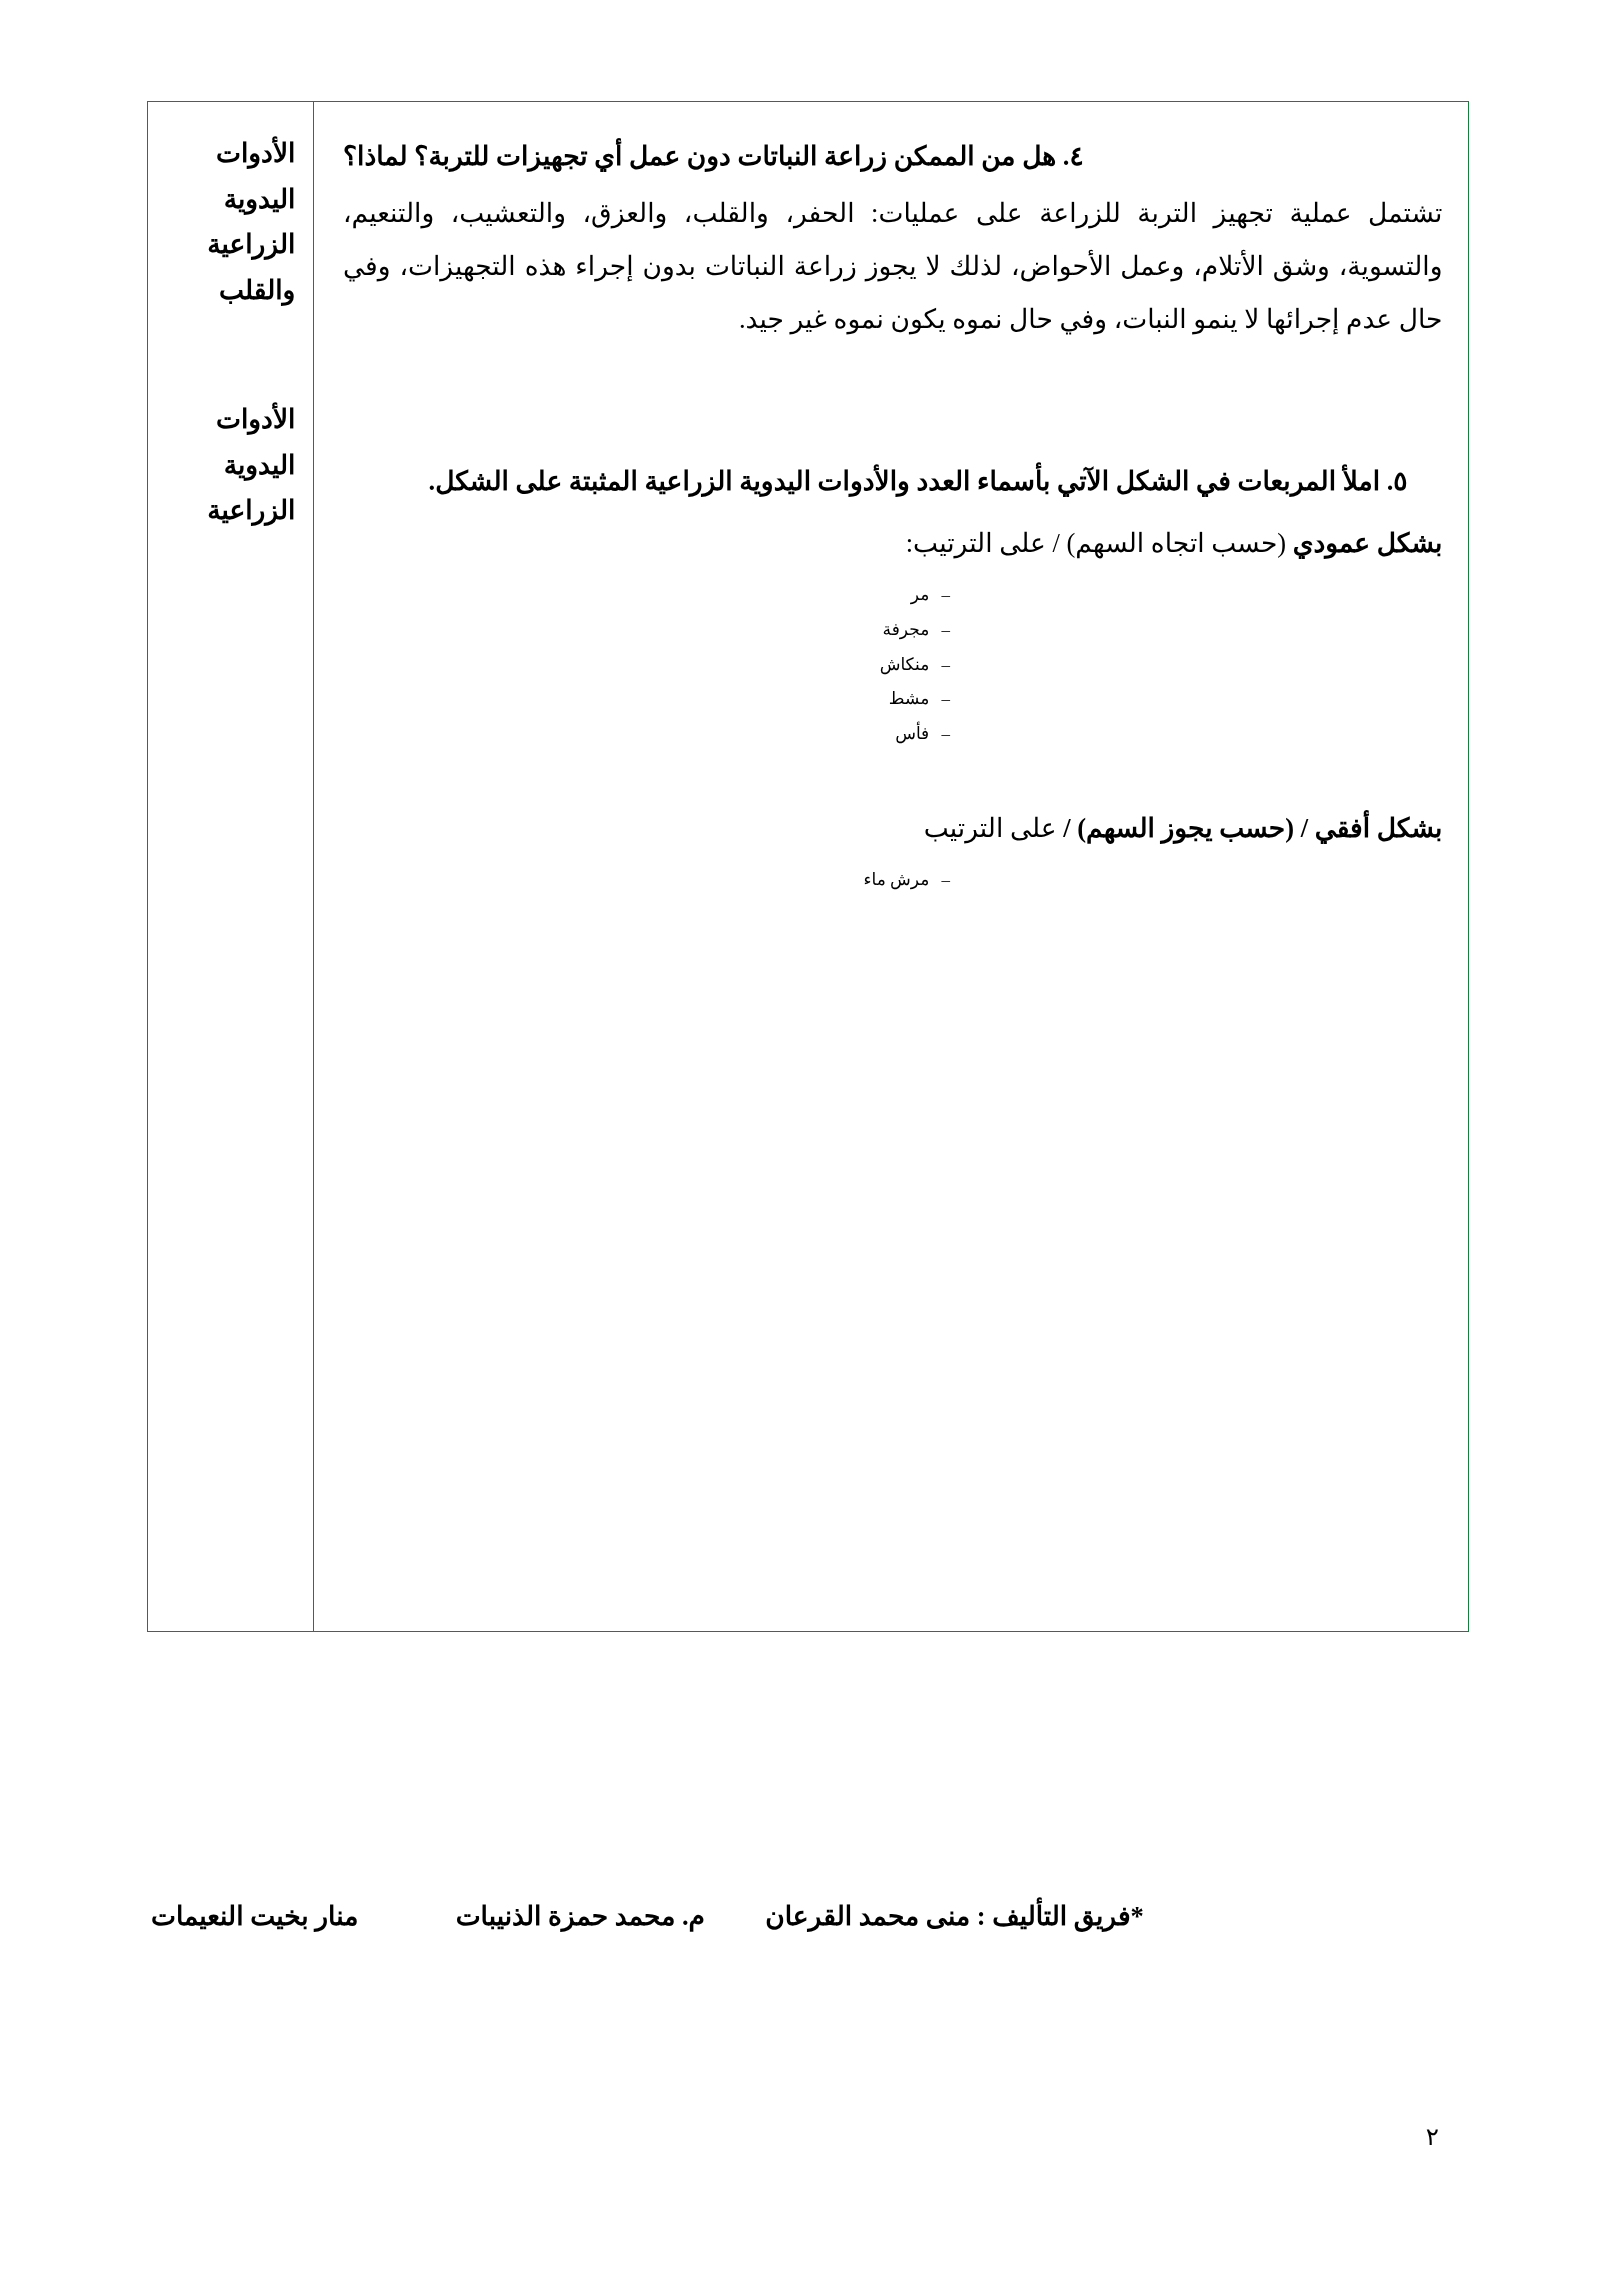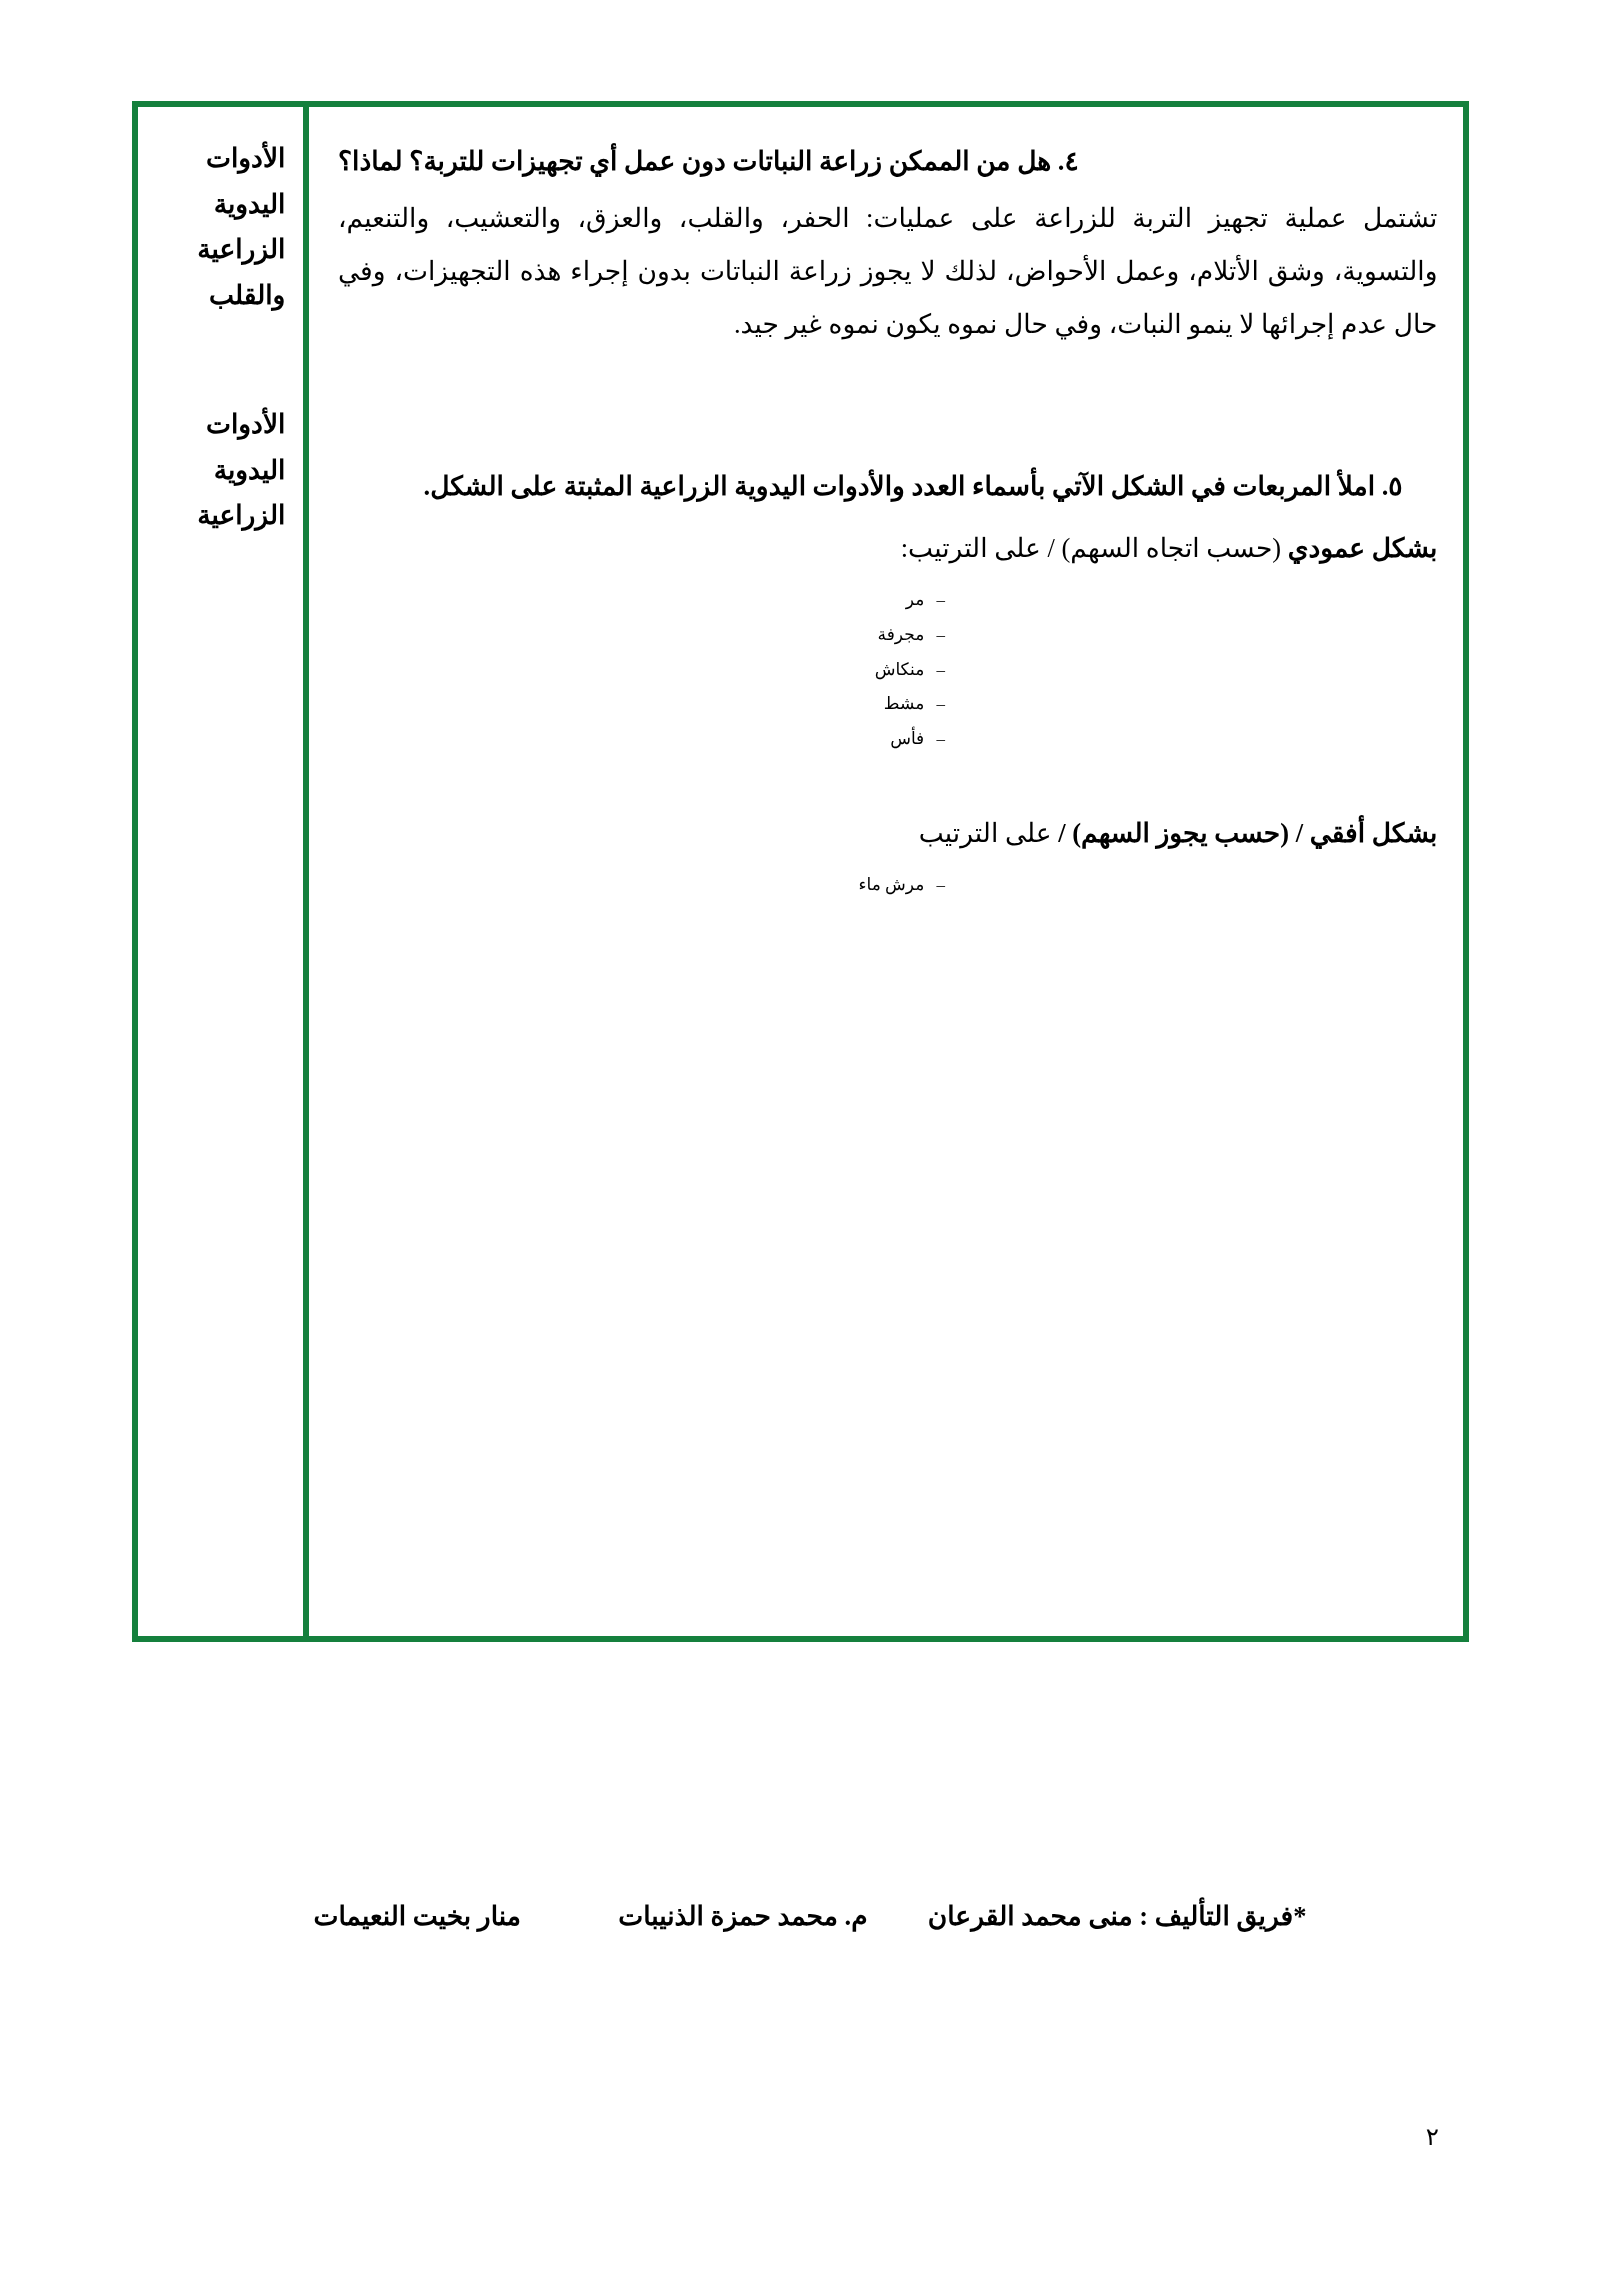--- a/index.html
+++ b/index.html
@@ -20,21 +20,21 @@
   
   .doc-table {
     position: absolute;
     top: 101px;
     right: 152px;
     width: 1318px;
     border-collapse: collapse;
     table-layout: fixed;
   }
   .doc-table td {
-    border: 6px solid #15803d;
+    border: 1px solid #15803d;
     vertical-align: top;
     padding: 0;
   }
   .col-label {
     width: 165px;
   }
   .col-body {
     width: 1154px;
   }
 
@@ -119,21 +119,21 @@
     min-width: 106px;
     text-align: right;
   }
 
   
   .authors {
     position: absolute;
     top: 1900px;
     right: 152px;
     width: 1318px;
-    text-align: center;
+    text-align: left;
     font-size: 26.5px;
     font-weight: bold;
     font-family: "Liberation Serif", "DejaVu Serif", serif;
   }
   .authors .gap1 { display: inline-block; width: 47px; }
   .authors .gap2 { display: inline-block; width: 84px; }
 
   .page-number {
     position: absolute;
     top: 2122px;

